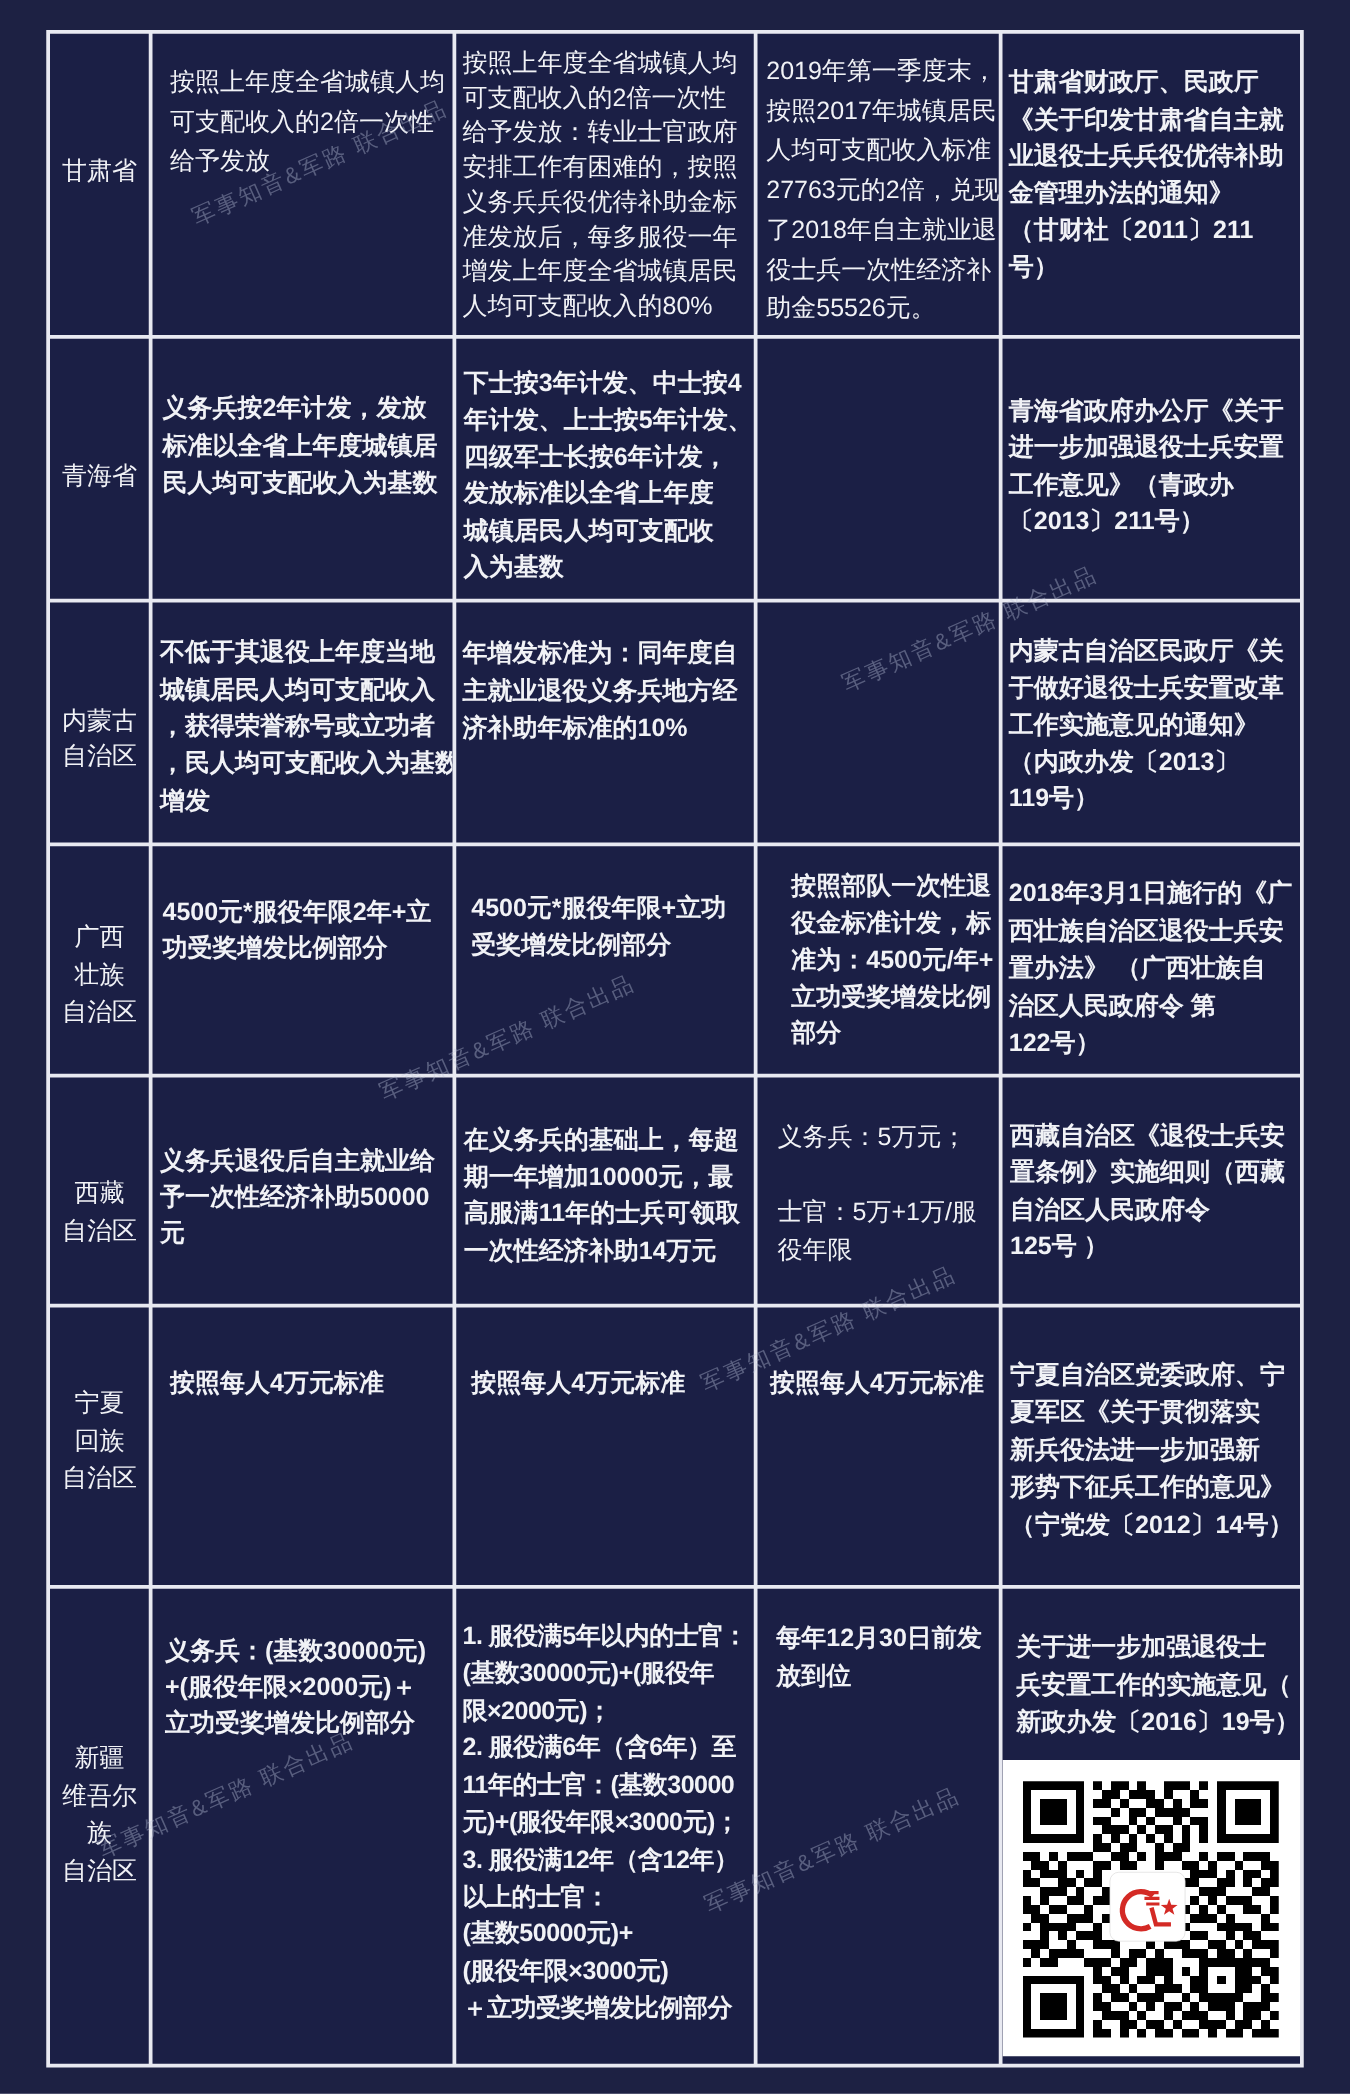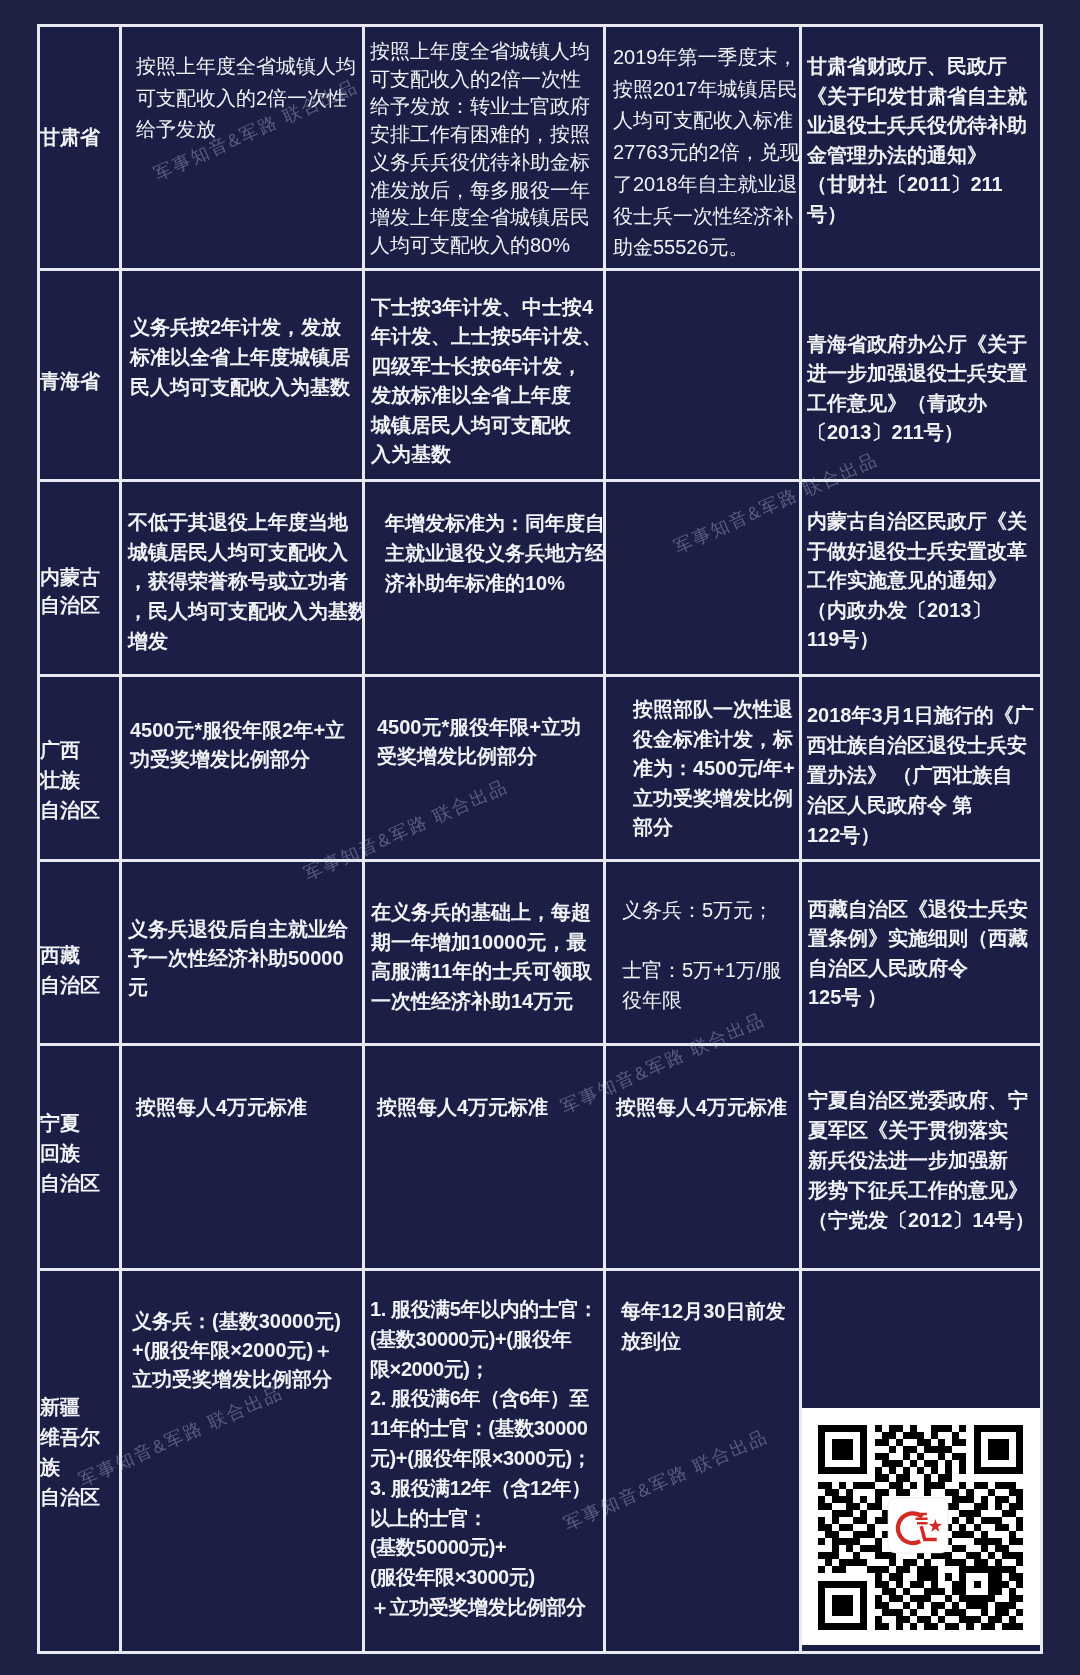--- a/index.html
+++ b/index.html
@@ -17,21 +17,21 @@
     grid-template-rows: 241px 208px 192px 182px 181px 222px 380px;
     gap: 3px;
   }
   .row { display: contents; }
   .cell {
     background: #1b1f45; position: relative; overflow: hidden;
     color: #f1f2f6; font-size: 20px; font-weight: bold;
   }
   .cell.light { font-weight: normal; }
   .txt { position: absolute; white-space: pre; line-height: 30px; }
-  .region .txt { left: 0; right: 0; text-align: left; font-weight: bold; }
+  .region .txt { left: 0; right: 0; text-align: center; font-weight: normal; }
   .watermark {
     position: absolute; transform-origin: left center; transform: rotate(-24deg);
     font-size: 18px; letter-spacing: 2px; white-space: nowrap;
     color: rgba(190, 196, 222, 0.38); pointer-events: none; z-index: 5;
   }
   .qr-box {
     position: absolute; left: 0; top: 137px; width: 238px; height: 237px;
     background: #ffffff;
   }
   .qr-box svg { position: absolute; left: 16px; top: 17px; width: 205px; height: 205px; }
@@ -93,41 +93,41 @@
 年计发、上士按5年计发、
 四级军士长按6年计发，
 发放标准以全省上年度
 城镇居民人均可支配收
 入为基数</div>
     </div>
     <div class="cell">
       <div class="txt" style="top:20px;left:9px"></div>
     </div>
     <div class="cell">
-      <div class="txt" style="top:59px;left:5px;line-height:29.3px">青海省政府办公厅《关于
+      <div class="txt" style="top:44px;left:5px;line-height:29.3px">青海省政府办公厅《关于
 进一步加强退役士兵安置
 工作意见》（青政办
 〔2013〕211号）</div>
     </div>
   </div>
 
   <div class="row">
     <div class="cell region">
       <div class="txt" style="top:81px;line-height:28px">内蒙古
 自治区</div>
     </div>
     <div class="cell">
       <div class="txt" style="top:26px;left:6px;line-height:29.7px">不低于其退役上年度当地
 城镇居民人均可支配收入
 ，获得荣誉称号或立功者
 ，民人均可支配收入为基数
 增发</div>
     </div>
     <div class="cell">
-      <div class="txt" style="top:26px;left:20px;line-height:30px">年增发标准为：同年度自
+      <div class="txt" style="top:26px;left:5px;line-height:30px">年增发标准为：同年度自
 主就业退役义务兵地方经
 济补助年标准的10%</div>
     </div>
     <div class="cell">
       <div class="txt" style="top:20px;left:9px"></div>
     </div>
     <div class="cell">
       <div class="txt" style="top:25px;left:5px;line-height:29.5px">内蒙古自治区民政厅《关
 于做好退役士兵安置改革
 工作实施意见的通知》
@@ -243,20 +243,23 @@
 以上的士官：
 (基数50000元)+
 (服役年限×3000元)
 ＋立功受奖增发比例部分</div>
     </div>
     <div class="cell">
       <div class="txt" style="top:25px;left:15px;line-height:30px">每年12月30日前发
 放到位</div>
     </div>
     <div class="cell">
+      <div class="txt" style="top:32px;left:11px;line-height:30px">关于进一步加强退役士
+兵安置工作的实施意见（
+新政办发〔2016〕19号）</div>
       <div class="qr-box">
         <svg viewBox="0 0 29 29" shape-rendering="crispEdges" xmlns="http://www.w3.org/2000/svg">
           <g fill="#000">
 
             <rect x="0" y="0" width="7" height="7"></rect>
               <rect x="22" y="0" width="7" height="7"></rect>
               <rect x="0" y="22" width="7" height="7"></rect>
           </g>
           <g fill="#fff">
             <rect x="1" y="1" width="5" height="5"></rect>

